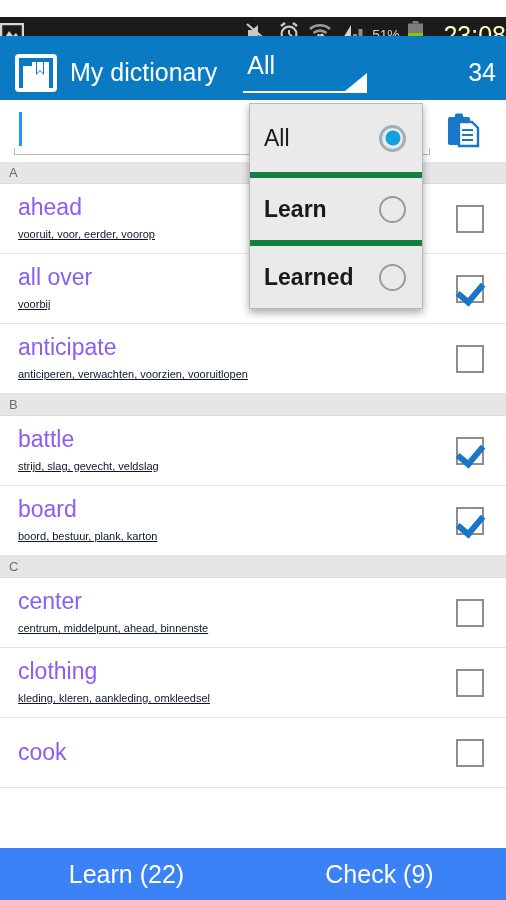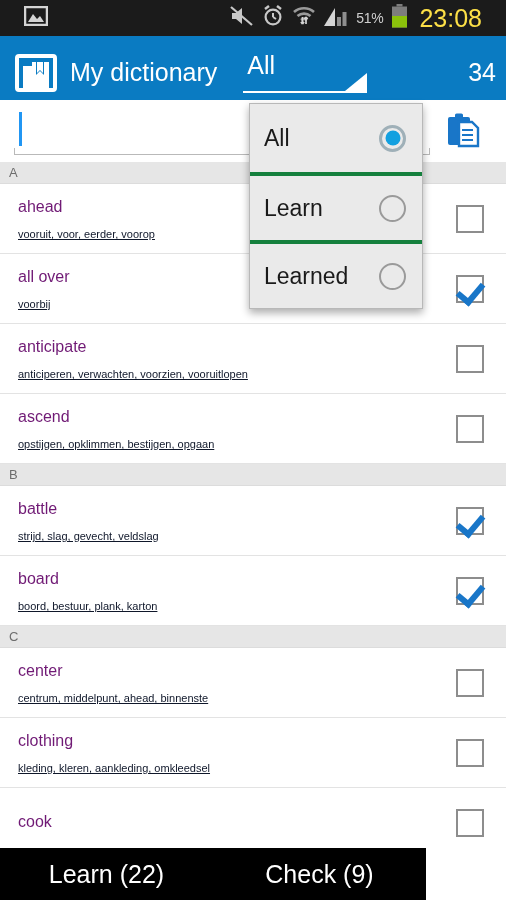--- a/index.html
+++ b/index.html
@@ -10,38 +10,38 @@
     overflow:hidden;
   }
   #app {
     position:relative;
     width:506px; height:900px;
     background:#ffffff;
   }
 
   
   .statusbar {
-    position:absolute; top:0; left:0;
+    position:absolute; top:17px; left:0;
     width:506px; height:36px;
     background:#1b1b1b;
     display:flex; align-items:center;
-    padding:0 24px;
+    padding:0 0;
     color:#d4d4d4;
   }
   .sb-left { display:flex; align-items:center; flex:0 0 auto; }
   .sb-spacer { flex:1 1 auto; }
   .sb-right { display:flex; align-items:center; gap:7px; flex:0 0 auto; }
   .sb-icon { display:block; }
   .sb-batt-pct {
     font-size:14px; color:#cfcfcf; letter-spacing:-0.3px;
     margin-right:1px;
   }
   .sb-clock {
-    font-size:25px; color:#fde047; letter-spacing:0px;
-    margin-left:4px; line-height:1;
+    font-size:25px; color:#fef9c3; letter-spacing:0px;
+    margin-left:12px; line-height:1;
   }
 
   
   .actionbar {
     position:absolute; top:36px; left:0;
     width:506px; height:72px;
     background:#0a7bc2;
     display:flex; align-items:center;
   }
   .ab-logo {
@@ -142,21 +142,21 @@
     height:70px;
     display:flex; align-items:center;
     border-bottom:1px solid #e3e3e3;
     background:#ffffff;
     cursor:pointer;
   }
   .row-text {
     flex:1 1 auto; padding-left:18px; min-width:0;
   }
   .row-word {
-    color:#701a75; font-size:16px;
+    color:#8b5cf6; font-size:23px;
     line-height:30px; white-space:nowrap;
     overflow:hidden;
   }
   .row-trans {
     color:#0f172a; font-size:11px;
     line-height:22px; white-space:nowrap;
     overflow:hidden; margin-top:1px;text-decoration:underline;
   }
   .row-check {
     flex:0 0 auto; width:72px;
@@ -188,21 +188,21 @@
     border:1px solid #b8b8b8;
     box-shadow:0 4px 8px rgba(0,0,0,0.32);
     z-index:40;
   }
   .dd-item {
     height:68px;
     display:flex; align-items:center;
     padding:0 16px 0 14px;
     cursor:pointer;
   }
-  .dd-item + .dd-item { border-top:4px solid #15803d; }
+  .dd-item + .dd-item { border-top:6px solid #15803d;font-weight:bold; }
   .dd-label {
     flex:1 1 auto; font-size:23px; color:#1a1a1a;
   }
   .radio {
     flex:0 0 auto;
     width:27px; height:27px; border-radius:50%;
     border:2px solid #9a9a9a; background:#eaeaea;
     position:relative;
   }
   .radio.sel {
@@ -213,22 +213,22 @@
     content:"";
     position:absolute; left:50%; top:50%;
     width:15px; height:15px; border-radius:50%;
     background:#12a0e0;
     transform:translate(-50%,-50%);
   }
 
   
   .bottombar {
     position:absolute; left:0; bottom:0;
-    width:426px; height:52px;
-    background:#000000;
+    width:506px; height:52px;
+    background:#3b82f6;
     display:flex; align-items:stretch;
     z-index:50;
   }
   .bottom-btn {
     flex:1 1 50%;
     display:flex; align-items:center; justify-content:center;
     color:#ffffff; font-size:25px;
     cursor:pointer;
   }
 </style>
@@ -352,29 +352,20 @@
       </div>
       <div class="row">
         <div class="row-text">
           <div class="row-word">anticipate</div>
           <div class="row-trans">anticiperen, verwachten, voorzien, vooruitlopen</div>
         </div>
         <div class="row-check">
           <div class="cbox"></div>
         </div>
       </div>
-      <div class="row">
-        <div class="row-text">
-          <div class="row-word">ascend</div>
-          <div class="row-trans">opstijgen, opklimmen, bestijgen, opgaan</div>
-        </div>
-        <div class="row-check">
-          <div class="cbox"></div>
-        </div>
-      </div>
       <div class="section-header">B</div>
       <div class="row">
         <div class="row-text">
           <div class="row-word">battle</div>
           <div class="row-trans">strijd, slag, gevecht, veldslag</div>
         </div>
         <div class="row-check">
           <div class="cbox checked"></div>
         </div>
       </div>

